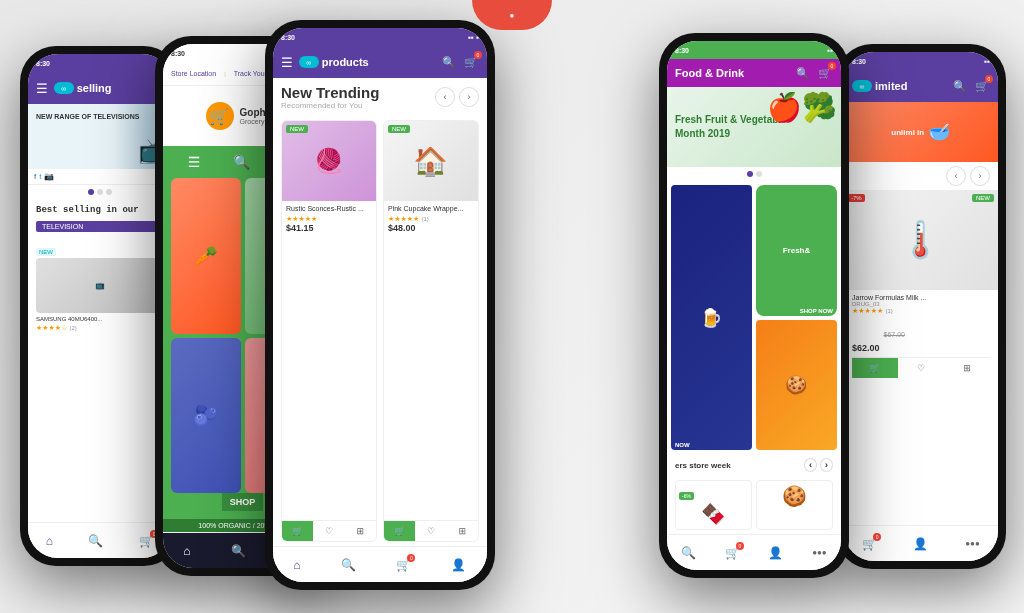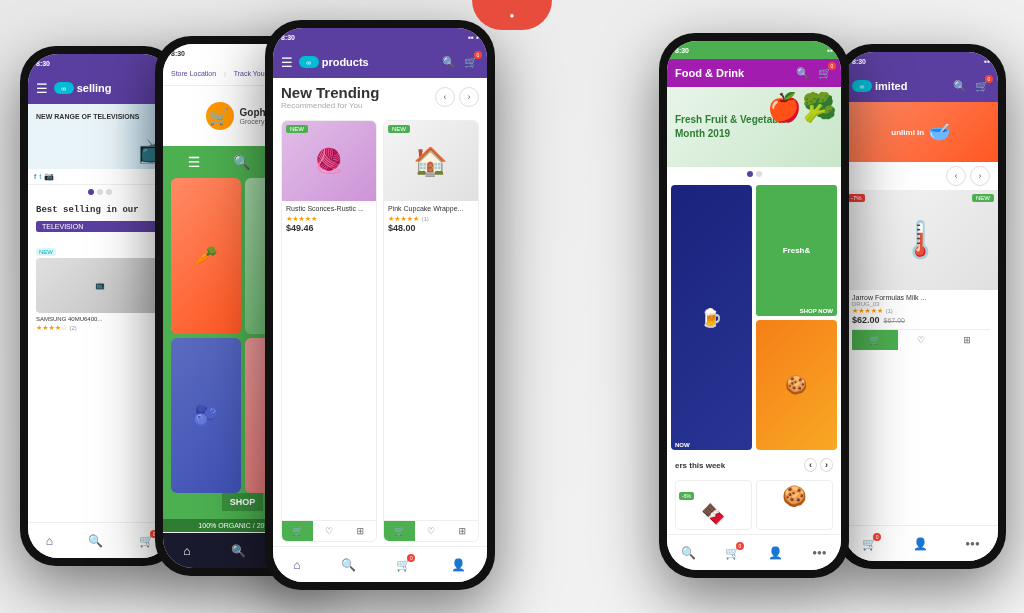--- a/index.html
+++ b/index.html
@@ -785,21 +785,21 @@
         <div class="product-cards">
 
           <div class="product-card">
             <div class="card-img craft-bg">
               <span class="new-badge">NEW</span>
               <span>🧶</span>
             </div>
             <div class="card-body">
               <div class="card-name">Rustic Sconces-Rustic ...</div>
               <div class="card-stars">★★★★★</div>
-              <div class="card-price">$49.46</div>
+              <div class="card-price">$41.15</div>
             </div>
             <div class="card-actions">
               <div class="card-action-btn cart">🛒</div>
               <div class="card-action-btn">♡</div>
               <div class="card-action-btn">⊞</div>
             </div>
           </div>
 
           <div class="product-card">
             <div class="card-img home-bg">
@@ -861,31 +861,31 @@
         </div>
 
         <div class="shop-grid">
           <div class="shop-col">
             <div class="shop-item drinks">
               🍺
               <div style="position:absolute;bottom:2px;left:4px;font-size:6px;color:#fff;font-weight:bold;">NOW</div>
             </div>
           </div>
           <div class="shop-col">
-            <div style="background:#4caf50;flex:1;border-radius:3px;display:flex;align-items:center;justify-content:center;font-size:8px;color:#fff;font-weight:bold;position:relative;min-height:40px;">
+            <div style="background:#4caf50;flex:1;border-radius:8px;display:flex;align-items:center;justify-content:center;font-size:8px;color:#fff;font-weight:bold;position:relative;min-height:40px;">
               Fresh&amp;
               <div style="position:absolute;bottom:2px;right:4px;font-size:6px;color:#fff;">SHOP NOW</div>
             </div>
             <div class="shop-item snacks">🍪</div>
           </div>
         </div>
 
         <div class="bestsellers-title">
           <span style="display:flex;justify-content:space-between;align-items:center;">
-            <span>ers this week</span>
+            <span>ers store week</span>
             <span style="display:flex;gap:3px;">
               <span style="font-size:9px;border:1px solid #ddd;padding:1px 4px;border-radius:50%;">‹</span>
               <span style="font-size:9px;border:1px solid #ddd;padding:1px 4px;border-radius:50%;">›</span>
             </span>
           </span>
         </div>
 
         <div style="display:flex;gap:4px;padding:4px 8px;">
           <div style="flex:1;border:1px solid #eee;border-radius:4px;padding:3px;position:relative;">
             <span class="week-badge">-6%</span>
@@ -940,21 +940,21 @@
         </div>
 
         <div style="padding:4px 8px;">
           <div style="font-size:7px;color:#333;">Jarrow Formulas Milk ...</div>
           <div style="font-size:6px;color:#999;">DRUG_03</div>
           <div style="display:flex;align-items:center;gap:2px;">
             <span style="color:#ff9800;font-size:7px;">★★★★★</span>
             <span style="font-size:6px;color:#999;">(1)</span>
           </div>
           <div style="display:flex;align-items:center;gap:4px;">
-            <span style="font-size:9px;font-weight:bold;color:#333;">$62.00</span>
+            <span style="font-size:9px;font-weight:bold;color:#333;margin-top:28px;">$62.00</span>
             <span class="price-old">$67.00</span>
           </div>
         </div>
 
         <div class="card-actions" style="border-top:1px solid #eee;margin:0 8px;">
           <div class="card-action-btn cart">🛒</div>
           <div class="card-action-btn">♡</div>
           <div class="card-action-btn">⊞</div>
         </div>
         <div style="flex:1;"></div>

